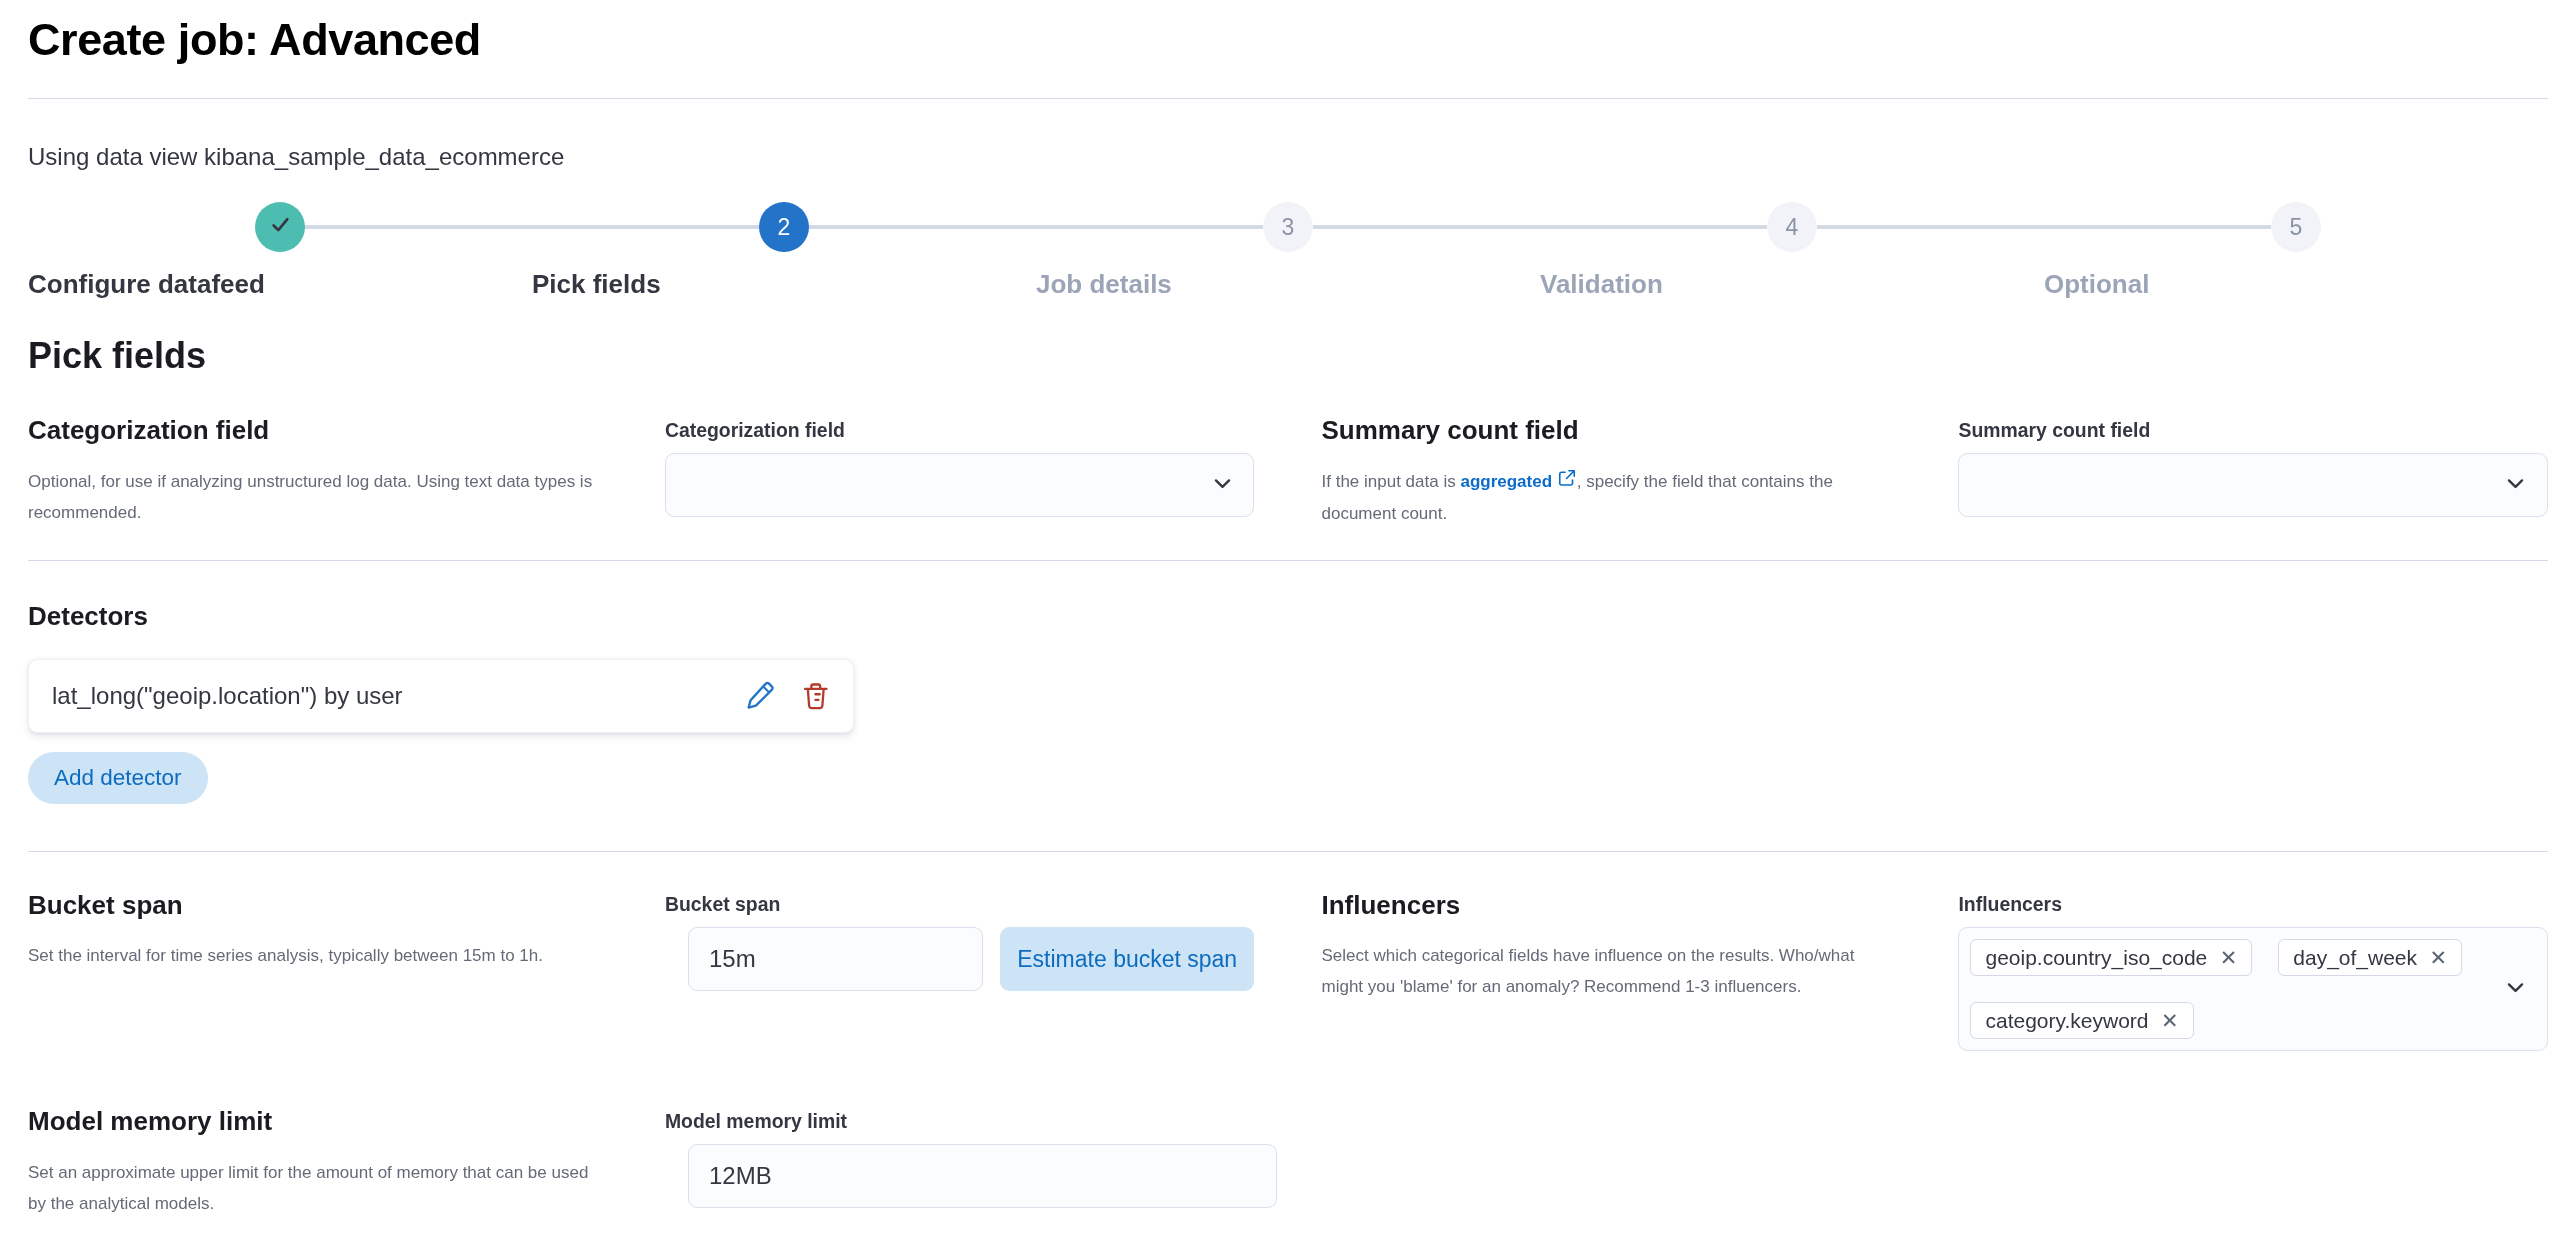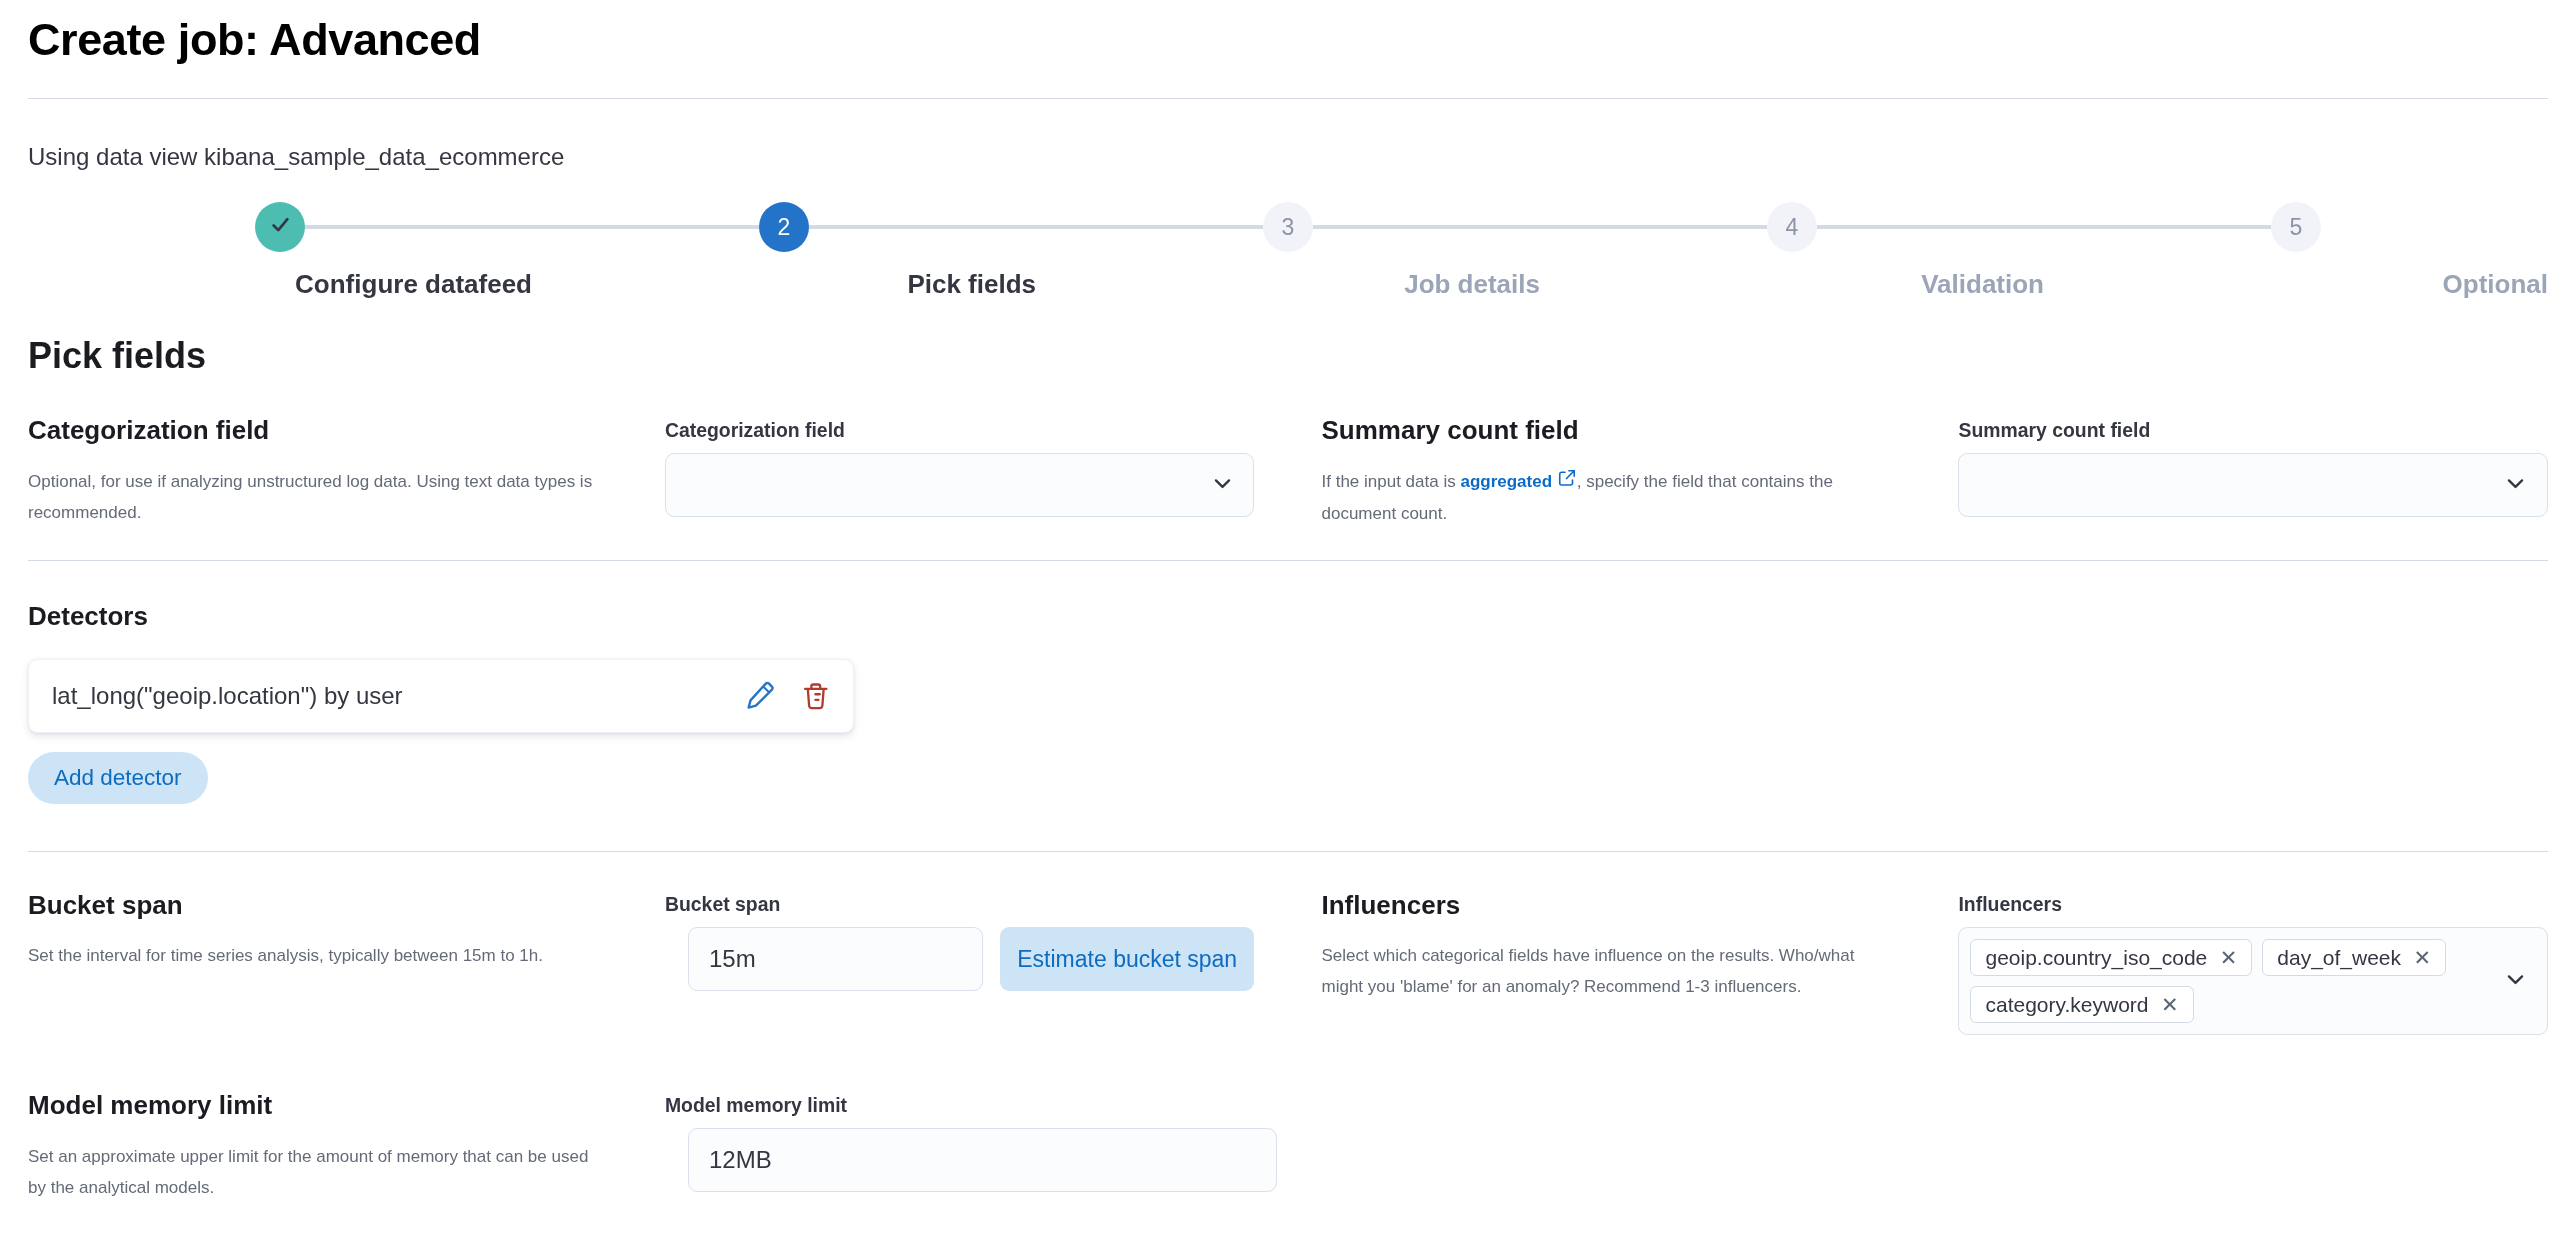--- a/index.html
+++ b/index.html
@@ -29,21 +29,21 @@
   .track-seg.invisible { background: transparent; }
   .step-circle {
     width: 50px; height: 50px; border-radius: 50%; flex: 0 0 50px;
     display: flex; align-items: center; justify-content: center;
     font-size: 23px; font-weight: 500;
   }
   .step.complete .step-circle { background: #4dbdb2; color: #343741; }
   .step.current  .step-circle { background: #2373c9; color: #ffffff; }
   .step.incomplete .step-circle { background: #f1f3f8; color: #8b93a6; }
   .step-label {
-    text-align: right; margin-top: 17px;
+    text-align: left; margin-top: 17px;
     font-size: 26px; line-height: 31px; font-weight: 700; color: #343741;
   }
   .step.incomplete .step-label { color: #9ba5b7; }
 
   .section-heading { font-size: 36px; line-height: 43px; font-weight: 700; margin: 34px 0 0 0; color: #1a1c21; }
 
   
   .form-row {
     display: grid; grid-template-columns: 1fr 1fr; column-gap: 67px;
     margin-top: 37px; align-items: start;
@@ -92,21 +92,21 @@
 
   
   .bucket-controls { display: flex; gap: 17px; }
   .bucket-input { width: 295px; flex: 0 0 295px; }
   .estimate-btn { height: 64px; flex: 1; font-size: 23px; }
 
   
   .combobox {
     position: relative; min-height: 106px; padding: 11px 70px 11px 11px; cursor: pointer;
   }
-  .tags { display: flex; flex-wrap: wrap; gap: 10px; align-items: center; }
+  .tags { display: flex; flex-wrap: wrap; gap: 26px; align-items: center; }
   .tag {
     display: inline-flex; align-items: center; gap: 12.4px; height: 37px;
     background: #ffffff; border: 1.6px solid #d3dae6; border-radius: 6.2px;
     padding: 0 14px; font-size: 21px; color: #343741;
   }
   .tag-x { color: #5a6473; font-size: 21px; line-height: 1; cursor: pointer; }
 
   .row-model { margin-top: 54px; }
 </style>
 </head>

